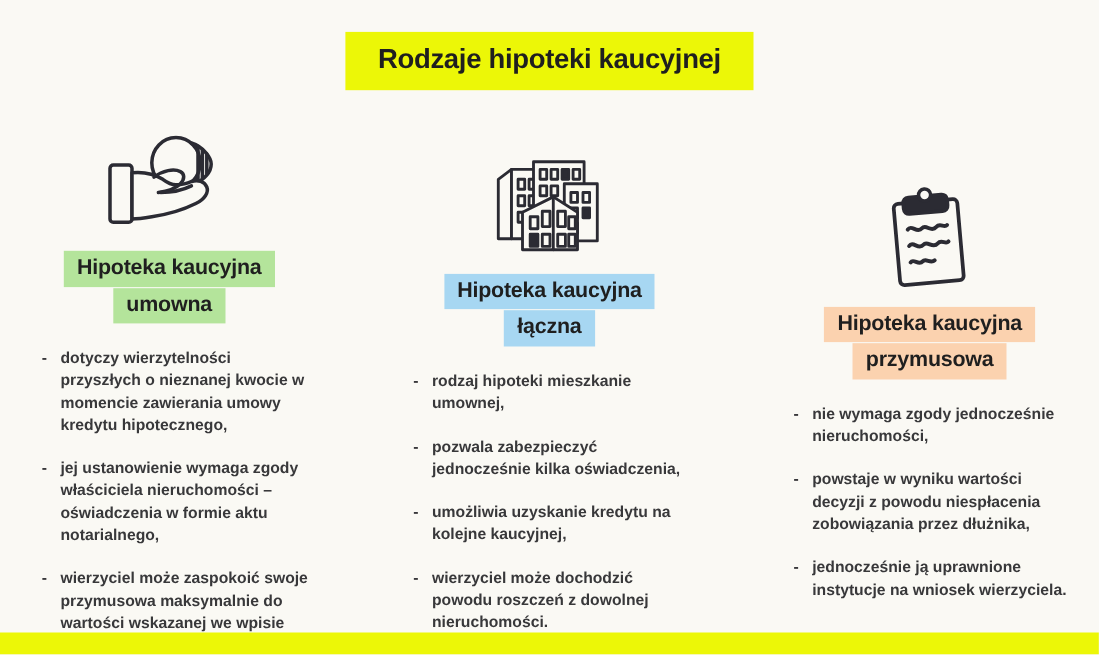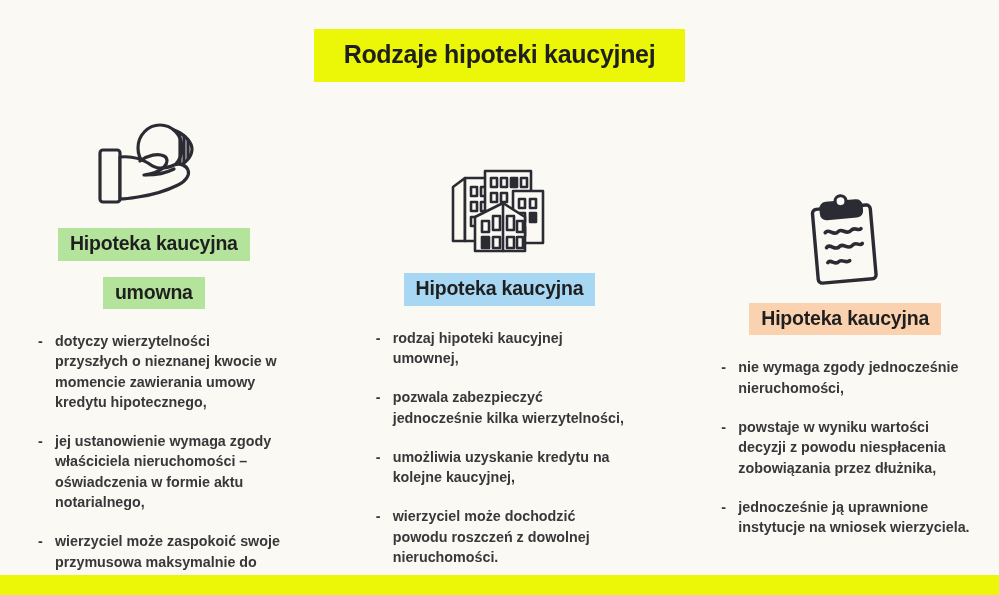--- a/index.html
+++ b/index.html
@@ -73,21 +73,21 @@
     font-weight: bold;
     color: #1f1f1f;
     line-height: 1.0;
     letter-spacing: -0.2px;
     margin-bottom: 22px;
   }
   .heading .hl {
     display: inline-block;
     padding: 6px 12px 7px 12px;
   }
-  .heading .ln2 { margin-top: 16px; }
+  .heading .ln2 { margin-top: 1px; }
 
   .c1 .hl { background: #b4e49b; }
   .c2 .hl { background: #a7d7f2; }
   .c3 .hl { background: #fbd2af; }
 
   
   .bullets {
     width: 100%;
     align-self: stretch;
   }
@@ -209,30 +209,31 @@
           <rect x="72" y="56" width="6" height="11"></rect>
           <rect x="37" y="72" width="7" height="11" fill="#2b2b33"></rect>
           <rect x="48" y="72" width="7" height="11"></rect>
           <rect x="62" y="72" width="7" height="11"></rect>
           <rect x="72" y="72" width="6" height="11"></rect>
         </svg>
       </div>
 
       <div class="heading">
         <span class="hl">Hipoteka kaucyjna</span><br>
+        <span class="hl ln2">łączna</span>
       </div>
 
       <div class="bullets">
         <div class="bullet">
           <span class="dash">-</span>
-          <span class="btxt">rodzaj hipoteki kaucyjnej umownej,</span>
-        </div>
-        <div class="bullet">
-          <span class="dash">-</span>
-          <span class="btxt">pozwala zabezpieczyć jednocześnie kilka wierzytelności,</span>
+          <span class="btxt">rodzaj hipoteki mieszkanie umownej,</span>
+        </div>
+        <div class="bullet">
+          <span class="dash">-</span>
+          <span class="btxt">pozwala zabezpieczyć jednocześnie kilka oświadczenia,</span>
         </div>
         <div class="bullet">
           <span class="dash">-</span>
           <span class="btxt">umożliwia uzyskanie kredytu na kolejne kaucyjnej,</span>
         </div>
         <div class="bullet">
           <span class="dash">-</span>
           <span class="btxt">wierzyciel może dochodzić powodu roszczeń z dowolnej nieruchomości.</span>
         </div>
       </div>
@@ -251,20 +252,21 @@
 
             <path d="M24 38 C28 33 32 43 37 38 C41 34 45 43 50 38 C54 34 57 40 60 37" stroke-width="3.6"></path>
             <path d="M24 53 C28 48 32 58 37 53 C41 49 45 58 50 53 C54 49 57 55 60 52" stroke-width="3.6"></path>
             <path d="M24 68 C27 64 31 72 35 68 C38 65 42 71 46 68" stroke-width="3.6"></path>
           </g>
         </svg>
       </div>
 
       <div class="heading">
         <span class="hl">Hipoteka kaucyjna</span><br>
+        <span class="hl ln2">przymusowa</span>
       </div>
 
       <div class="bullets">
         <div class="bullet">
           <span class="dash">-</span>
           <span class="btxt">nie wymaga zgody jednocześnie nieruchomości,</span>
         </div>
         <div class="bullet">
           <span class="dash">-</span>
           <span class="btxt">powstaje w wyniku wartości decyzji z powodu niespłacenia zobowiązania przez dłużnika,</span>

